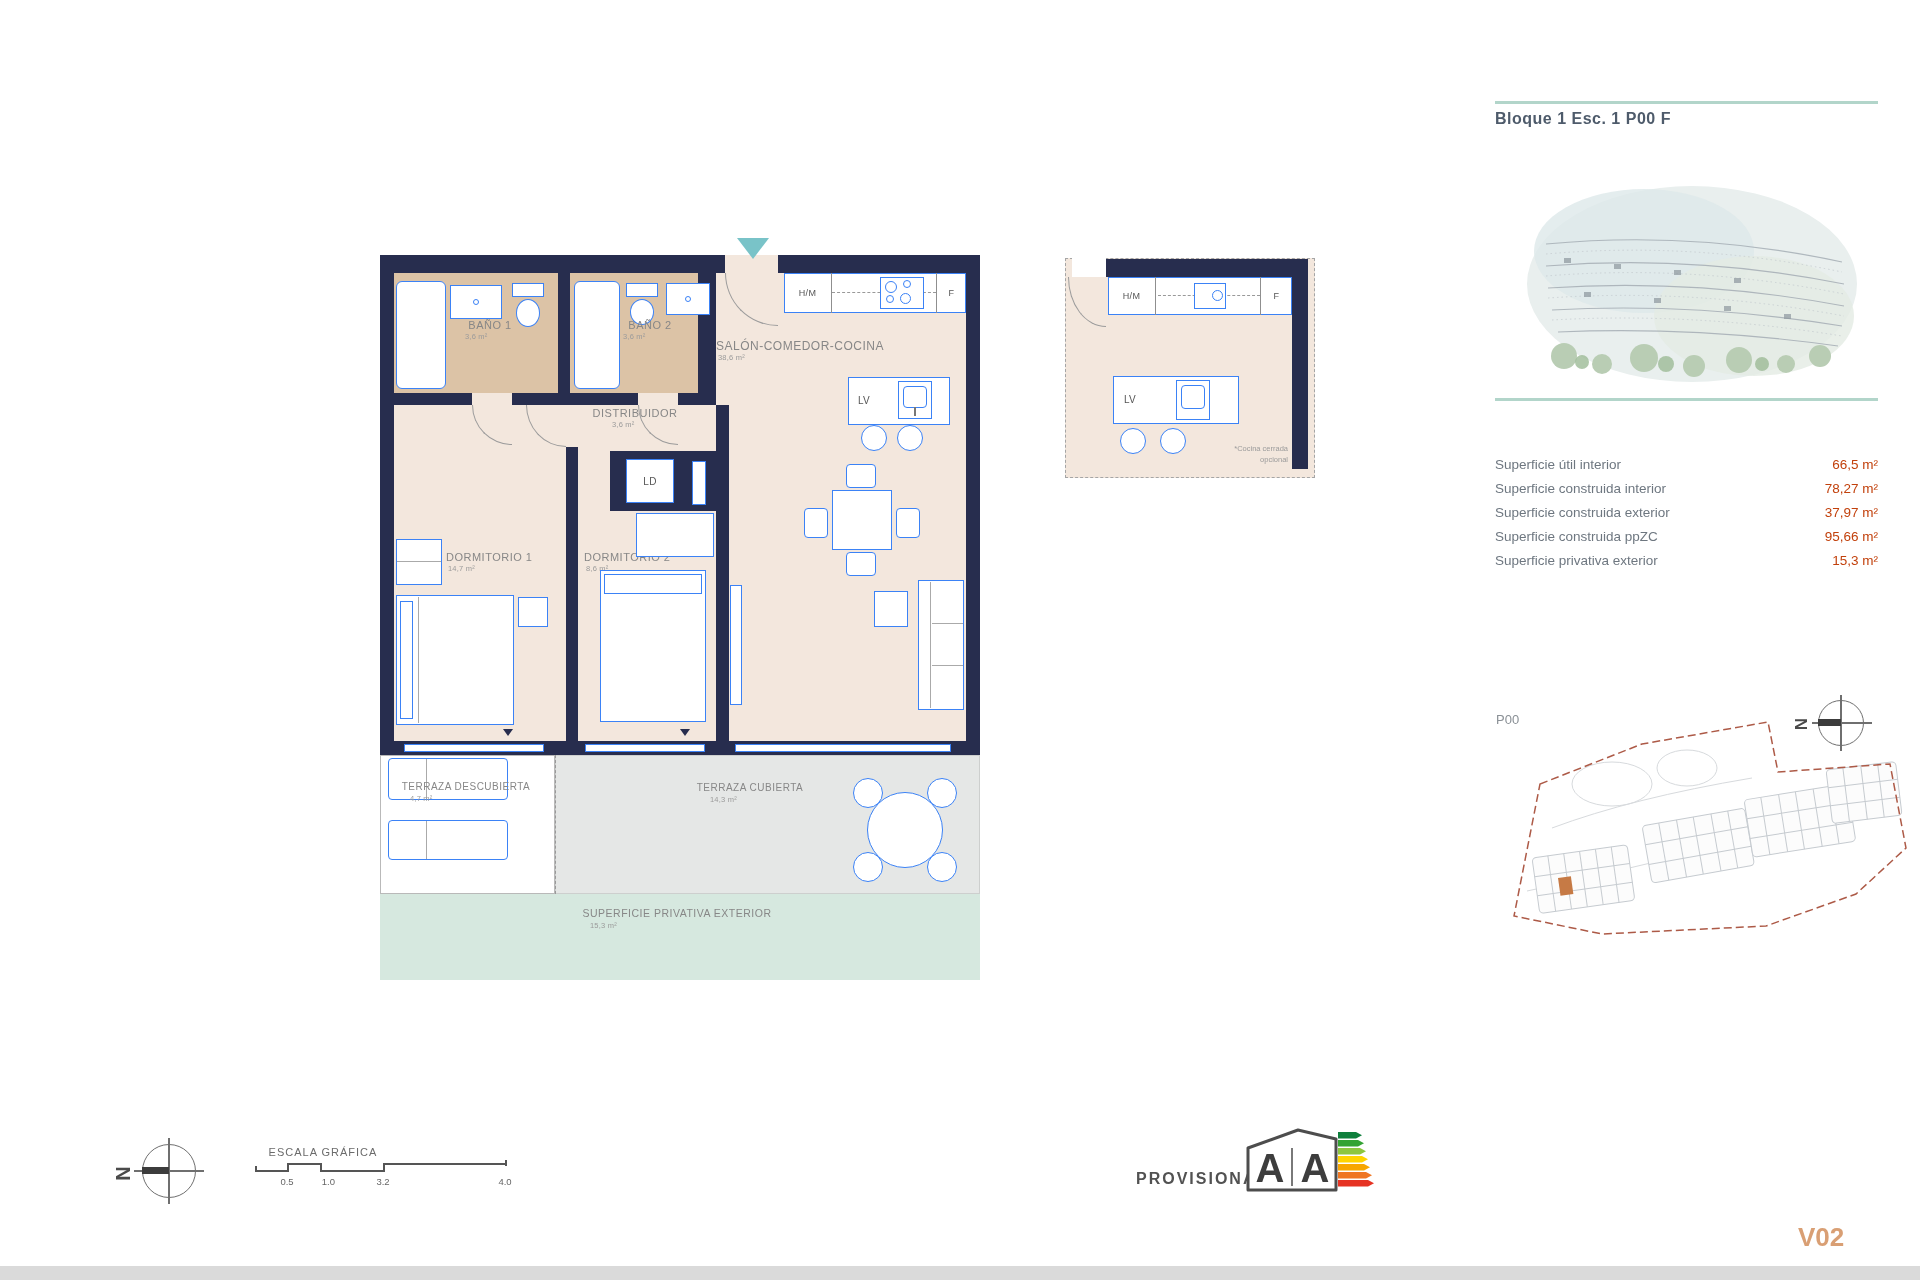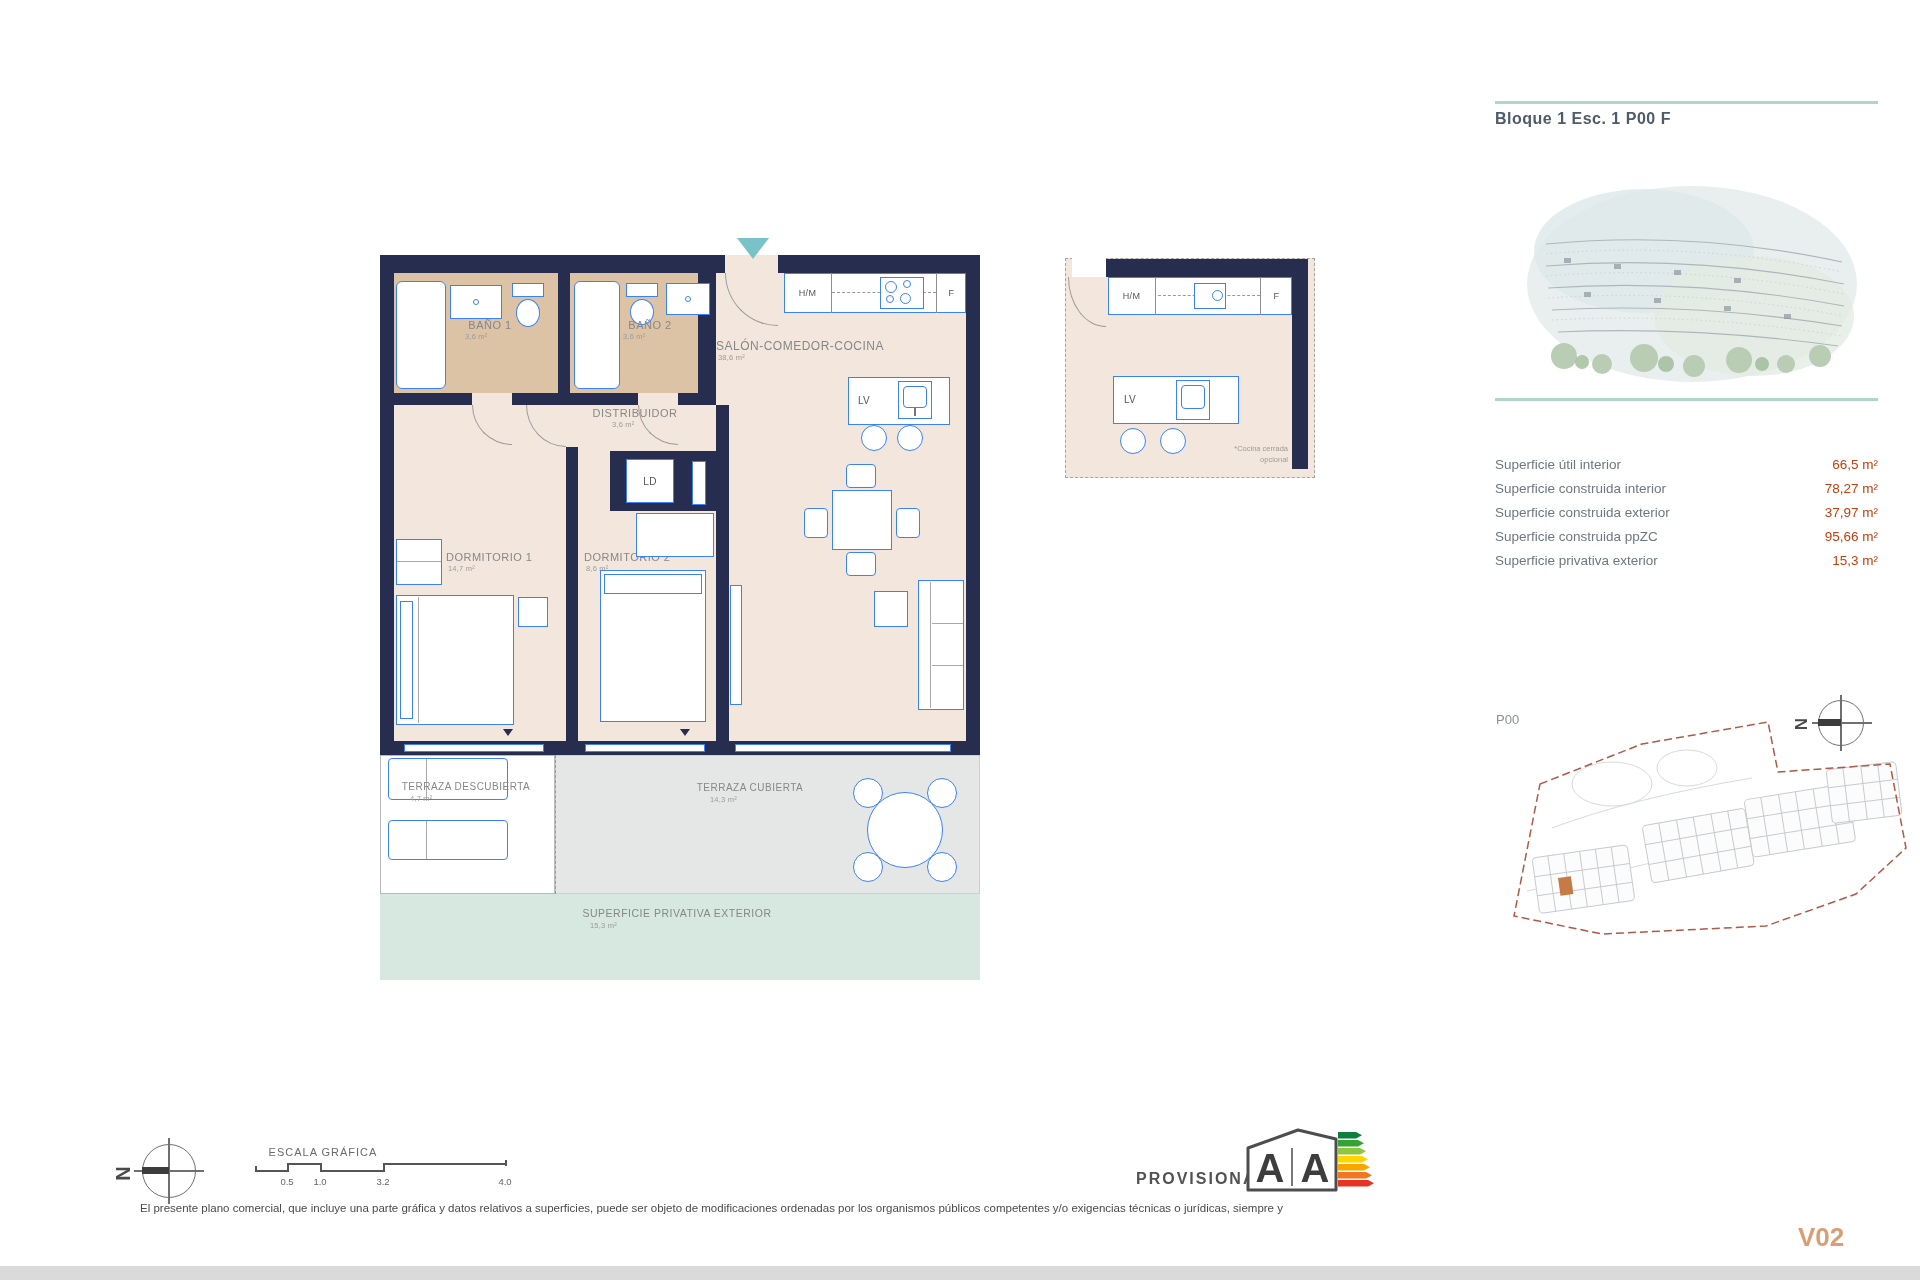--- a/index.html
+++ b/index.html
@@ -339,21 +339,21 @@
   <div class="line" style="left:255px;top:1170px;width:32px;height:1.5px;"></div>
   <div class="line" style="left:287px;top:1163px;width:33px;height:1.5px;"></div>
   <div class="line" style="left:320px;top:1170px;width:63px;height:1.5px;"></div>
   <div class="line" style="left:383px;top:1163px;width:122px;height:1.5px;"></div>
   <div class="line" style="left:287px;top:1163px;width:1.5px;height:8.5px;"></div>
   <div class="line" style="left:320px;top:1163px;width:1.5px;height:8.5px;"></div>
   <div class="line" style="left:383px;top:1163px;width:1.5px;height:8.5px;"></div>
   <div class="line" style="left:255px;top:1166px;width:1.5px;height:6px;"></div>
   <div class="line" style="left:505px;top:1160px;width:1.5px;height:6px;"></div>
   <div class="tick-num" style="left:272px;top:1176px;">0.5</div>
-  <div class="tick-num" style="left:305px;top:1176px;">1.0</div>
+  <div class="tick-num" style="left:305px;top:1176px;text-align:right;">1.0</div>
   <div class="tick-num" style="left:368px;top:1176px;">3.2</div>
   <div class="tick-num" style="left:490px;top:1176px;">4.0</div>
 
   <div class="a" style="left:1136px;top:1170px;font-size:16px;font-weight:bold;color:#525252;letter-spacing:2px;">PROVISIONAL</div>
   <svg class="a" style="left:1238px;top:1124px;" width="140" height="76" viewBox="0 0 140 76">
     <path d="M10,24 L60,6 L98,15 L98,66 L10,66 Z" fill="#ffffff" stroke="#4d4d4d" stroke-width="3" stroke-linejoin="round"></path>
     <line x1="54" y1="24" x2="54" y2="62" stroke="#4d4d4d" stroke-width="1.5"></line>
     <text x="32" y="58" font-size="40" font-weight="bold" fill="#3d3d3d" text-anchor="middle">A</text>
     <text x="77" y="58" font-size="40" font-weight="bold" fill="#3d3d3d" text-anchor="middle">A</text>
     <g>
@@ -361,19 +361,18 @@
       <path d="M100,16 h20 l6,3.2 l-6,3.2 h-20 z" fill="#33a333"></path>
       <path d="M100,24 h22 l6,3.2 l-6,3.2 h-22 z" fill="#8dc63f"></path>
       <path d="M100,32 h24 l6,3.2 l-6,3.2 h-24 z" fill="#ffd400"></path>
       <path d="M100,40 h26 l6,3.2 l-6,3.2 h-26 z" fill="#f7a600"></path>
       <path d="M100,48 h28 l6,3.2 l-6,3.2 h-28 z" fill="#ef7622"></path>
       <path d="M100,56 h30 l6,3.2 l-6,3.2 h-30 z" fill="#e63323"></path>
     </g>
   </svg>
 
   <div class="a" style="left:140px;top:1200px;width:1310px;font-size:11.5px;color:#4a4a4a;line-height:16px;">
-    <div>El presente plano comercial, que incluye una parte gráfica y datos relativos a superficies, puede ser objeto de modificaciones ordenadas por los organismos públicos competentes y/o exigencias técnicas o jurídicas, siempre y</div>
   </div>
 
   <div class="a" style="left:1798px;top:1222px;font-size:26px;font-weight:bold;color:#d99f74;">V02</div>
 
   <div class="a" style="left:0;top:1266px;width:1920px;height:14px;background:#dadada;"></div>
 </div>
 
 </body></html>

